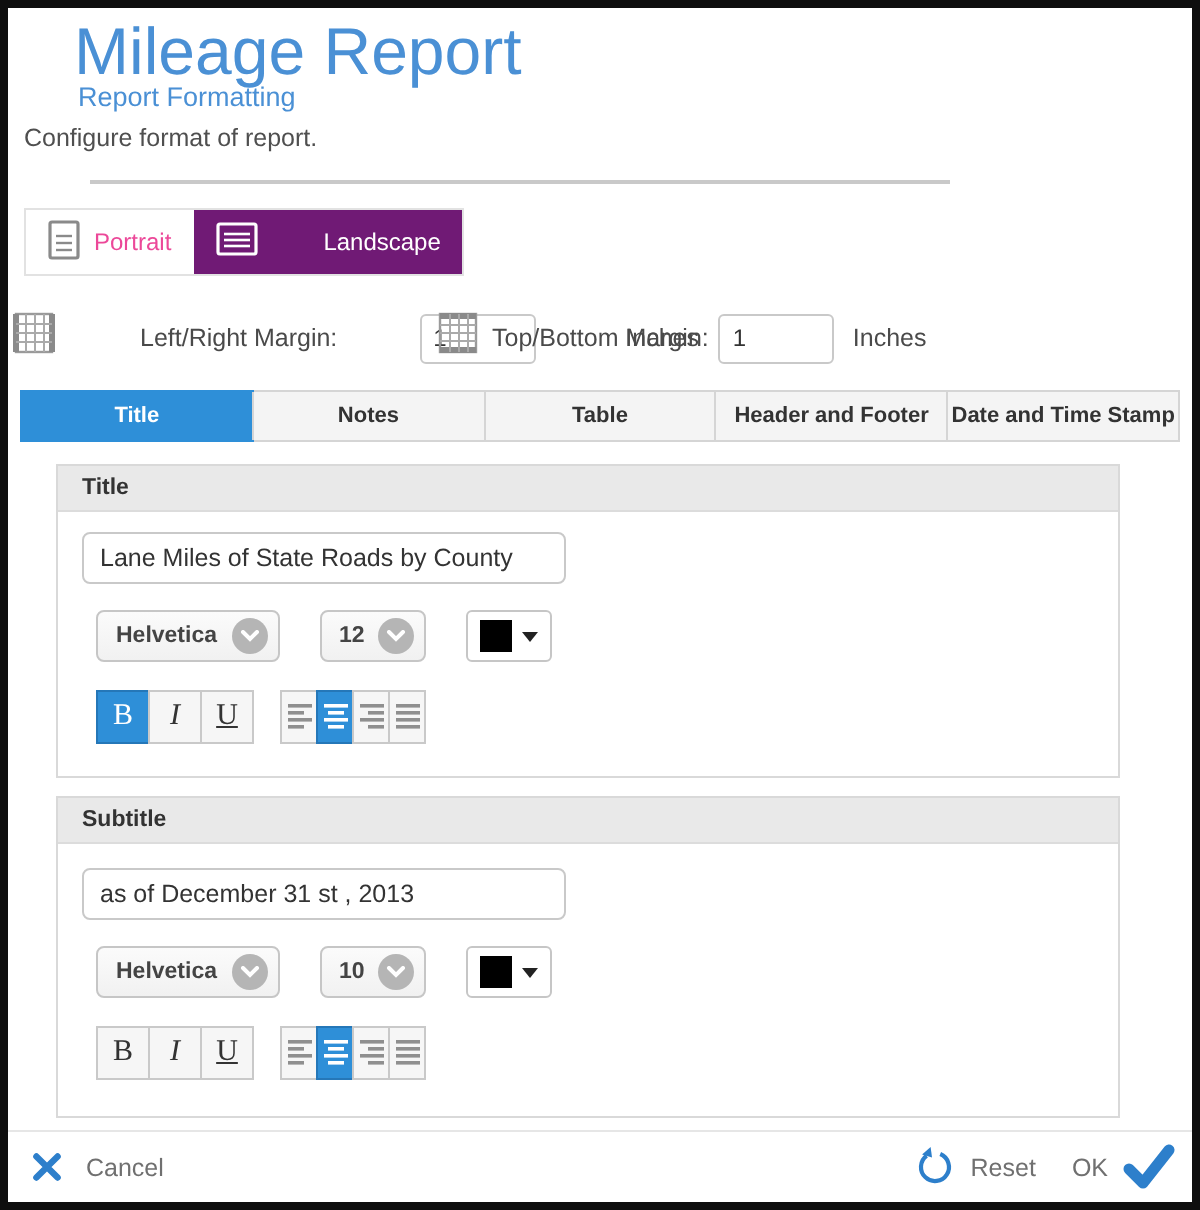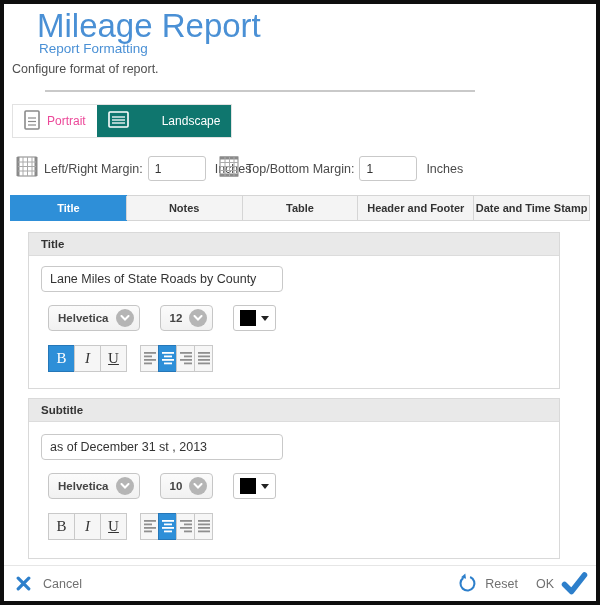--- a/index.html
+++ b/index.html
@@ -17,25 +17,25 @@
   }
   
   .app-title { position: absolute; left: 33px; top: 3px; font-size: 33px; font-weight: 400; color: #4a90d5; }
   .app-subtitle { position: absolute; left: 35px; top: 37px; font-size: 13.5px; color: #4a90d5; }
   .description { position: absolute; left: 8px; top: 58px; font-size: 12.5px; color: #4f4f4f; }
   .divider { position: absolute; left: 41px; top: 86px; width: 430px; height: 2px; background: #c9c9c9; }
 
   
   .orient { position: absolute; left: 8px; top: 100px; display: flex; border: 1px solid #e2e2e2; }
   .orient-btn { display: flex; align-items: center; gap: 7px; height: 32px; padding: 0 11px; font-size: 12px; color: #ec4899; background: #fff; cursor: pointer; }
-  .orient-btn.selected { background: #0f766e; color: #fff; gap: 33px; }
+  .orient-btn.selected { background: #701a75; color: #fff; gap: 33px; }
 
   
   .margin-group { position: absolute; top: 150px; display: flex; align-items: center; }
-  .mg-1 { left: 12px; } .mg-2 { left: 214px; }
+  .mg-1 { left: 2px; gap: 36px; } .mg-2 { left: 214px; }
   .margin-label { font-size: 12.5px; color: #4a4a4a; margin: 0 5px 0 6px; white-space: nowrap; }
   .margin-input { width: 58px; height: 25px; border: 1px solid #c9c9c9; border-radius: 3px; padding: 0 6px; font-size: 12px; color: #333; font-family: inherit; }
   .units { font-size: 12.5px; color: #4a4a4a; margin-left: 9px; }
 
   
   .tabbar { position: absolute; left: 6px; top: 191px; width: 580px; height: 26px; display: flex; border: 1px solid #d5d5d5; background: #f4f4f4; }
   .tab { flex: 1; display: flex; align-items: center; justify-content: center; font-size: 11px; font-weight: 700; color: #333; border-left: 1px solid #d5d5d5; cursor: pointer; white-space: nowrap; }
   .tab:first-child { border-left: none; }
   .tab.selected { background: #2e8fd8; color: #fff; margin: -1px; padding: 1px; }
 

